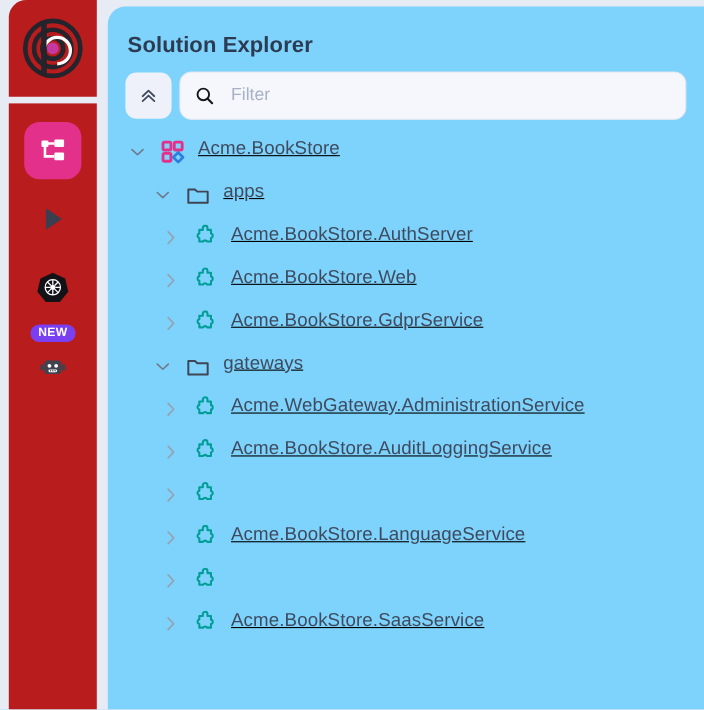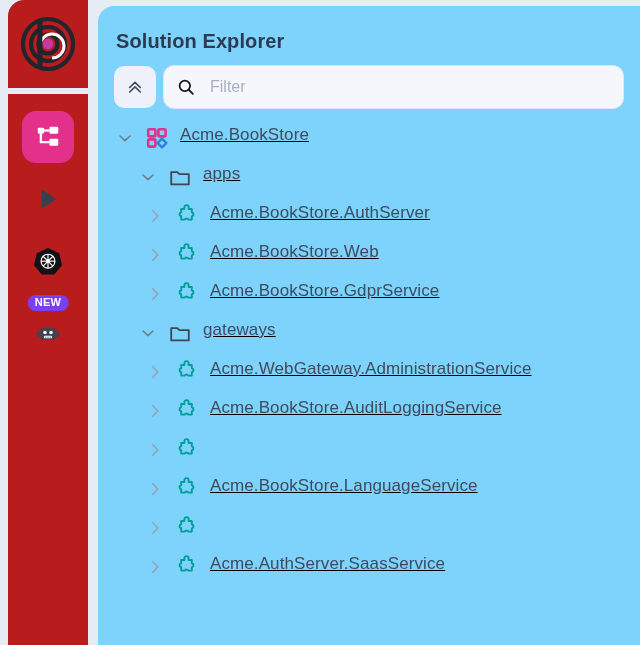--- a/index.html
+++ b/index.html
@@ -448,18 +448,18 @@
           <span class="twisty">
             <svg width="20" height="20" viewBox="0 0 24 24">
               <path d="M9.4 5.6 L15.4 12 L9.4 18.4" stroke="#96a0b0" stroke-width="1.8" fill="none" stroke-linecap="round" stroke-linejoin="round"></path>
             </svg>
           </span>
           <span class="row-icon">
             <svg viewBox="0 0 24 24" width="24" height="24">
               <path d="M9.4 3.2 A2.1 2.1 0 0 1 13.6 3.2 L13.6 5 L16.8 5 L16.8 8.3 A2.1 2.1 0 0 1 16.8 12.4 L16.8 15.6 L13.3 15.6 A2.1 2.1 0 0 0 9.6 15.6 L6.2 15.6 L6.2 12.3 A2.1 2.1 0 0 1 6.2 8.2 L6.2 5 L9.4 5 Z" fill="none" stroke="#009e96" stroke-width="1.9" stroke-linejoin="round"></path>
             </svg>
           </span>
-          <span class="row-label">Acme.AuthServer.SaasService</span>
+          <span class="row-label">Acme.BookStore.SaasService</span>
         </div>
       </div>
 
   </div>
 </div>
 
 </body></html>

